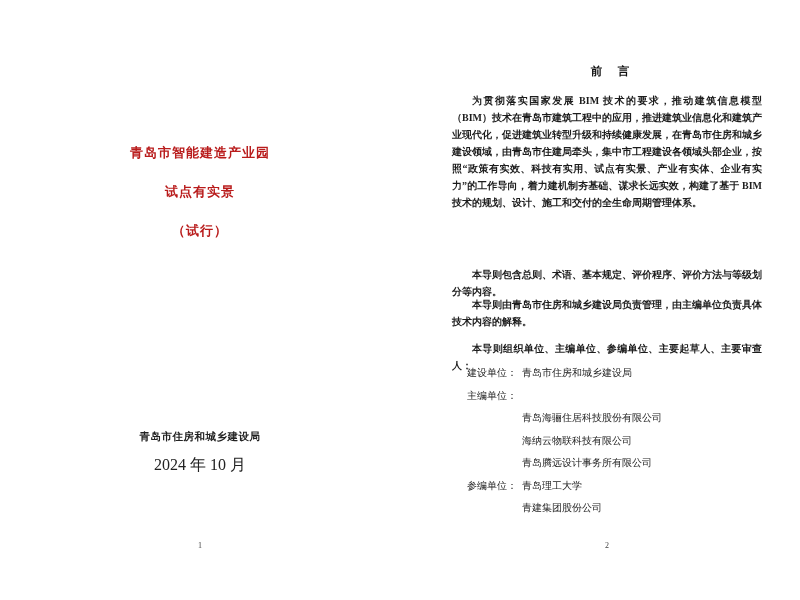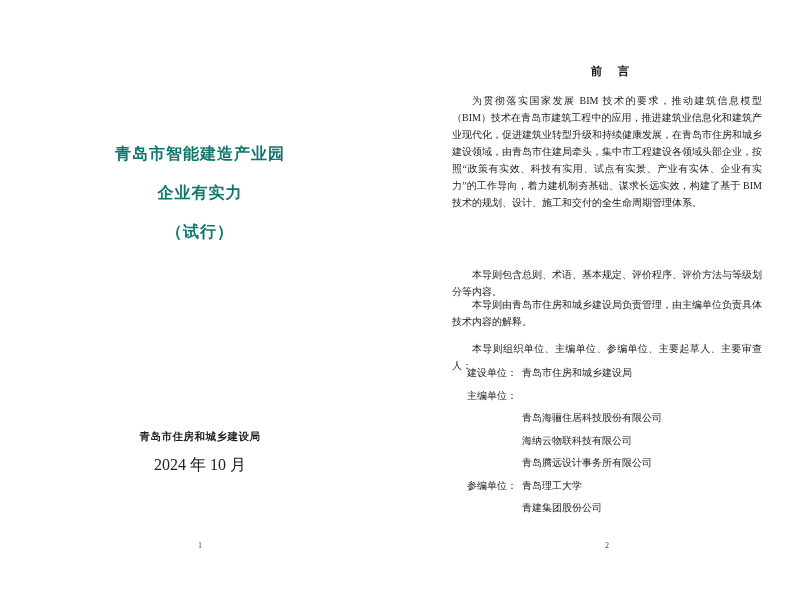--- a/index.html
+++ b/index.html
@@ -9,21 +9,21 @@
     color:#1c1c1c;position:relative;overflow:hidden;
   }
   .page{position:absolute;top:0;height:600px;}
   .page-left{left:0;width:400px;}
   .page-right{left:452px;width:310px;}
 
   
   .cover-line{
     position:absolute;left:0;width:400px;text-align:center;
     font-family:"Liberation Sans","DejaVu Sans",sans-serif;
-    font-weight:700;font-size:16px;letter-spacing:1px;color:#0f766e;
+    font-weight:700;font-size:13px;letter-spacing:1px;color:#b91c1c;
   }
   .cover-line1{top:144px;}
   .cover-line2{top:183px;}
   .cover-line3{top:222px;}
   .cover-org{
     position:absolute;top:430px;left:0;width:400px;text-align:center;
     font-weight:700;font-size:10.5px;color:#222;letter-spacing:0.5px;
   }
   .cover-date{
     position:absolute;top:455px;left:0;width:400px;text-align:center;
@@ -36,21 +36,21 @@
 
   
   .preface-heading{
     position:absolute;top:60px;left:0;width:310px;margin:4px;
     text-align:center;font-size:11.5px;font-weight:700;color:#111;
     letter-spacing:2px;
   }
   .para{
     position:absolute;left:0;width:310px;margin:0;
     font-size:10px;line-height:17px;text-align:justify;
-    text-indent:2em;color:#1c1c1c;
+    text-indent:2em;color:#1c1c1c;font-weight:bold;
   }
   .para-1{top:92px;}
   .para-2{top:200px;}
   .para-3{top:266px;}
   .para-4{top:296px;}
   .para-5{top:340px;}
   .credits{
     position:absolute;top:366px;left:15px;width:295px;
     font-size:10px;color:#1c1c1c;
   }
@@ -58,21 +58,21 @@
   .credit-label{flex:0 0 55px;white-space:nowrap;}
   .credit-value{flex:1;white-space:nowrap;}
 </style>
 </head>
 <body>
 
 <div>
 
   <section class="page page-left">
     <div class="cover-line cover-line1">青岛市智能建造产业园</div>
-    <div class="cover-line cover-line2">企业有实力</div>
+    <div class="cover-line cover-line2">试点有实景</div>
     <div class="cover-line cover-line3">（试行）</div>
     <div class="cover-org">青岛市住房和城乡建设局</div>
     <div class="cover-date">2024 年 10 月</div>
     <div class="page-number">1</div>
   </section>
 
   <section class="page page-right">
     <h2 class="preface-heading">前　言</h2>
 
     <p class="para para-1">为贯彻落实国家发展 BIM 技术的要求，推动建筑信息模型（BIM）技术在青岛市建筑工程中的应用，推进建筑业信息化和建筑产业现代化，促进建筑业转型升级和持续健康发展，在青岛市住房和城乡建设领域，由青岛市住建局牵头，集中市工程建设各领域头部企业，按照“政策有实效、科技有实用、试点有实景、产业有实体、企业有实力”的工作导向，着力建机制夯基础、谋求长远实效，构建了基于 BIM 技术的规划、设计、施工和交付的全生命周期管理体系。</p>

